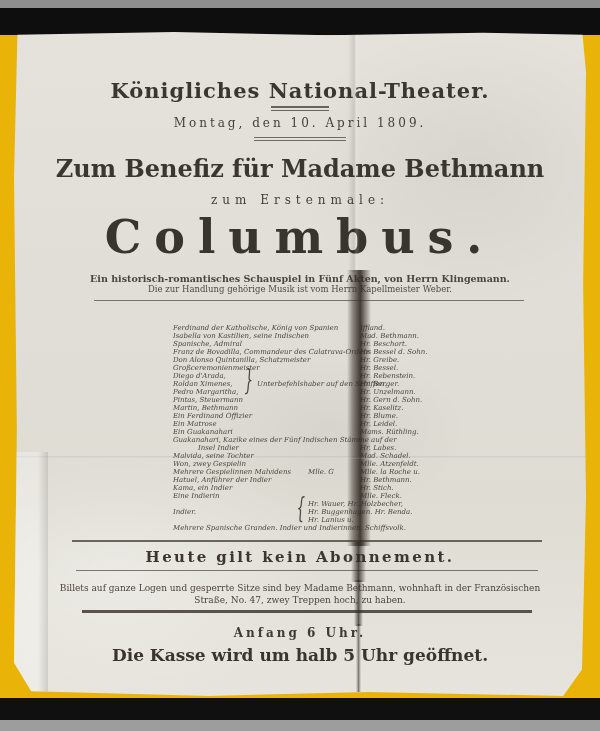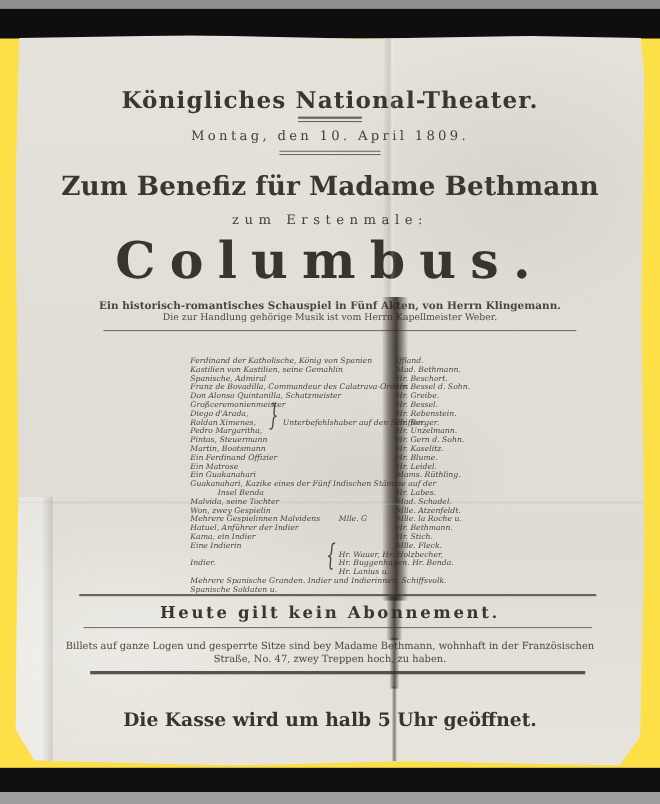--- a/index.html
+++ b/index.html
@@ -1,21 +1,21 @@
 <!DOCTYPE html>
 <html><head>
 <meta charset="utf-8">
 <style>
   html,body{margin:0;padding:0;}
   body{
     width:600px;height:731px;overflow:hidden;
     background:#616161;
     font-family:"DejaVu Serif", serif;
   }
-  .scan{position:relative;width:600px;height:731px;background:#fde047;}
+  .scan{position:relative;width:600px;height:731px;background:#eab308;}
   .strip-top{position:absolute;left:0;top:0;width:600px;height:8px;background:#8f8f8f;}
   .band-top{position:absolute;left:0;top:8px;width:600px;height:27px;background:#0e0e0e;}
   .band-bottom{position:absolute;left:0;top:698px;width:600px;height:22px;background:#101010;}
   .strip-bottom{position:absolute;left:0;top:720px;width:600px;height:11px;background:#9d9d9d;}
 
   .paper{
     position:absolute;left:14px;top:32px;width:572px;height:664px;
     background:
       radial-gradient(ellipse 300px 180px at 18% 82%, rgba(255,255,255,0.35), transparent 70%),
       radial-gradient(ellipse 260px 200px at 80% 20%, rgba(0,0,0,0.05), transparent 70%),
@@ -104,21 +104,21 @@
     <div class="tc music-line">Die zur Handlung gehörige Musik ist vom Herrn Kapellmeister Weber.</div>
 
     <div class="rule-personen"></div>
 
     <div class="cast">
       <div class="crow">
           <span class="role">Ferdinand der Katholische, König von Spanien</span>
           <span class="actor">Iffland.</span>
         </div>
       <div class="crow">
-          <span class="role">Kastilien von Kastilien, seine Gemahlin</span>
+          <span class="role">Isabella von Kastilien, seine Indischen</span>
           <span class="actor">Mad. Bethmann.</span>
         </div>
       <div class="crow">
           <span class="role">Spanische, Admiral</span>
           <span class="actor">Hr. Beschort.</span>
         </div>
       <div class="crow">
           <span class="role">Franz de Bovadilla, Commandeur des Calatrava-Ordens</span>
           <span class="actor">Hr. Bessel d. Sohn.</span>
         </div>
@@ -144,41 +144,41 @@
           <span class="actor">Hr. Unzelmann.</span>
         </div>
       <span class="brace brace-ship">}</span>
       <span class="gnote">Unterbefehlshaber auf den Schiffen.</span>
 
       <div class="crow">
           <span class="role">Pintas, Steuermann</span>
           <span class="actor">Hr. Gern d. Sohn.</span>
         </div>
       <div class="crow">
-          <span class="role">Martin, Bootsmann</span>
+          <span class="role">Martin, Bethmann</span>
           <span class="actor">Hr. Kaselitz.</span>
         </div>
       <div class="crow">
           <span class="role">Ein Ferdinand Offizier</span>
           <span class="actor">Hr. Blume.</span>
         </div>
       <div class="crow">
           <span class="role">Ein Matrose</span>
           <span class="actor">Hr. Leidel.</span>
         </div>
       <div class="crow">
           <span class="role">Ein Guakanahari</span>
           <span class="actor">Mams. Rüthling.</span>
         </div>
 
       <div class="crow">
           <span class="role">Guakanahari, Kazike eines der Fünf Indischen Stämme auf der</span>
         </div>
       <div class="crow">
-          <span class="role indent">Insel Benda</span>
+          <span class="role indent">Insel Indier</span>
           <span class="actor">Hr. Labes.</span>
         </div>
 
       <div class="crow">
           <span class="role">Malvida, seine Tochter</span>
           <span class="actor">Mad. Schadel.</span>
         </div>
       <div class="crow">
           <span class="role">Won, zwey Gespielin</span>
           <span class="actor">Mlle. Atzenfeldt.</span>
@@ -213,33 +213,31 @@
         </div>
       <div class="crow">
           <span class="role w135"></span>
           <span class="actor">Hr. Lanius u.</span>
         </div>
       <span class="brace brace-indier">{</span>
 
       <div class="crow">
           <span class="role" style="width:auto">Mehrere Spanische Granden.  Indier und Indierinnen.  Schiffsvolk.</span>
         </div>
-      <div class="crow">
-          <span class="role" style="width:auto">Spanische Soldaten u.</span>
-        </div>
     </div>
 
     <div class="rule-heute-top"></div>
     <div class="tc abonnement">Heute gilt kein Abonnement.</div>
     <div class="rule-heute-bottom"></div>
 
     <div class="tc billets1">Billets auf ganze Logen und gesperrte Sitze sind bey Madame Bethmann, wohnhaft in der Französischen</div>
     <div class="tc billets2">Straße, No. 47, zwey Treppen hoch, zu haben.</div>
 
     <div class="rule-thick"></div>
+    <div class="tc anfang">Anfang 6 Uhr.</div>
     <div class="tc kasse">Die Kasse wird um halb 5 Uhr geöffnet.</div>
 
     <div class="fold-light-top"></div>
     <div class="fold-dark-a"></div>
     <div class="fold-dark-b"></div>
     <div class="fold-dark-c"></div>
     <div class="fold-dark-d"></div>
     <div class="crease-h"></div>
     <div class="flap-left"></div>
   </div>

